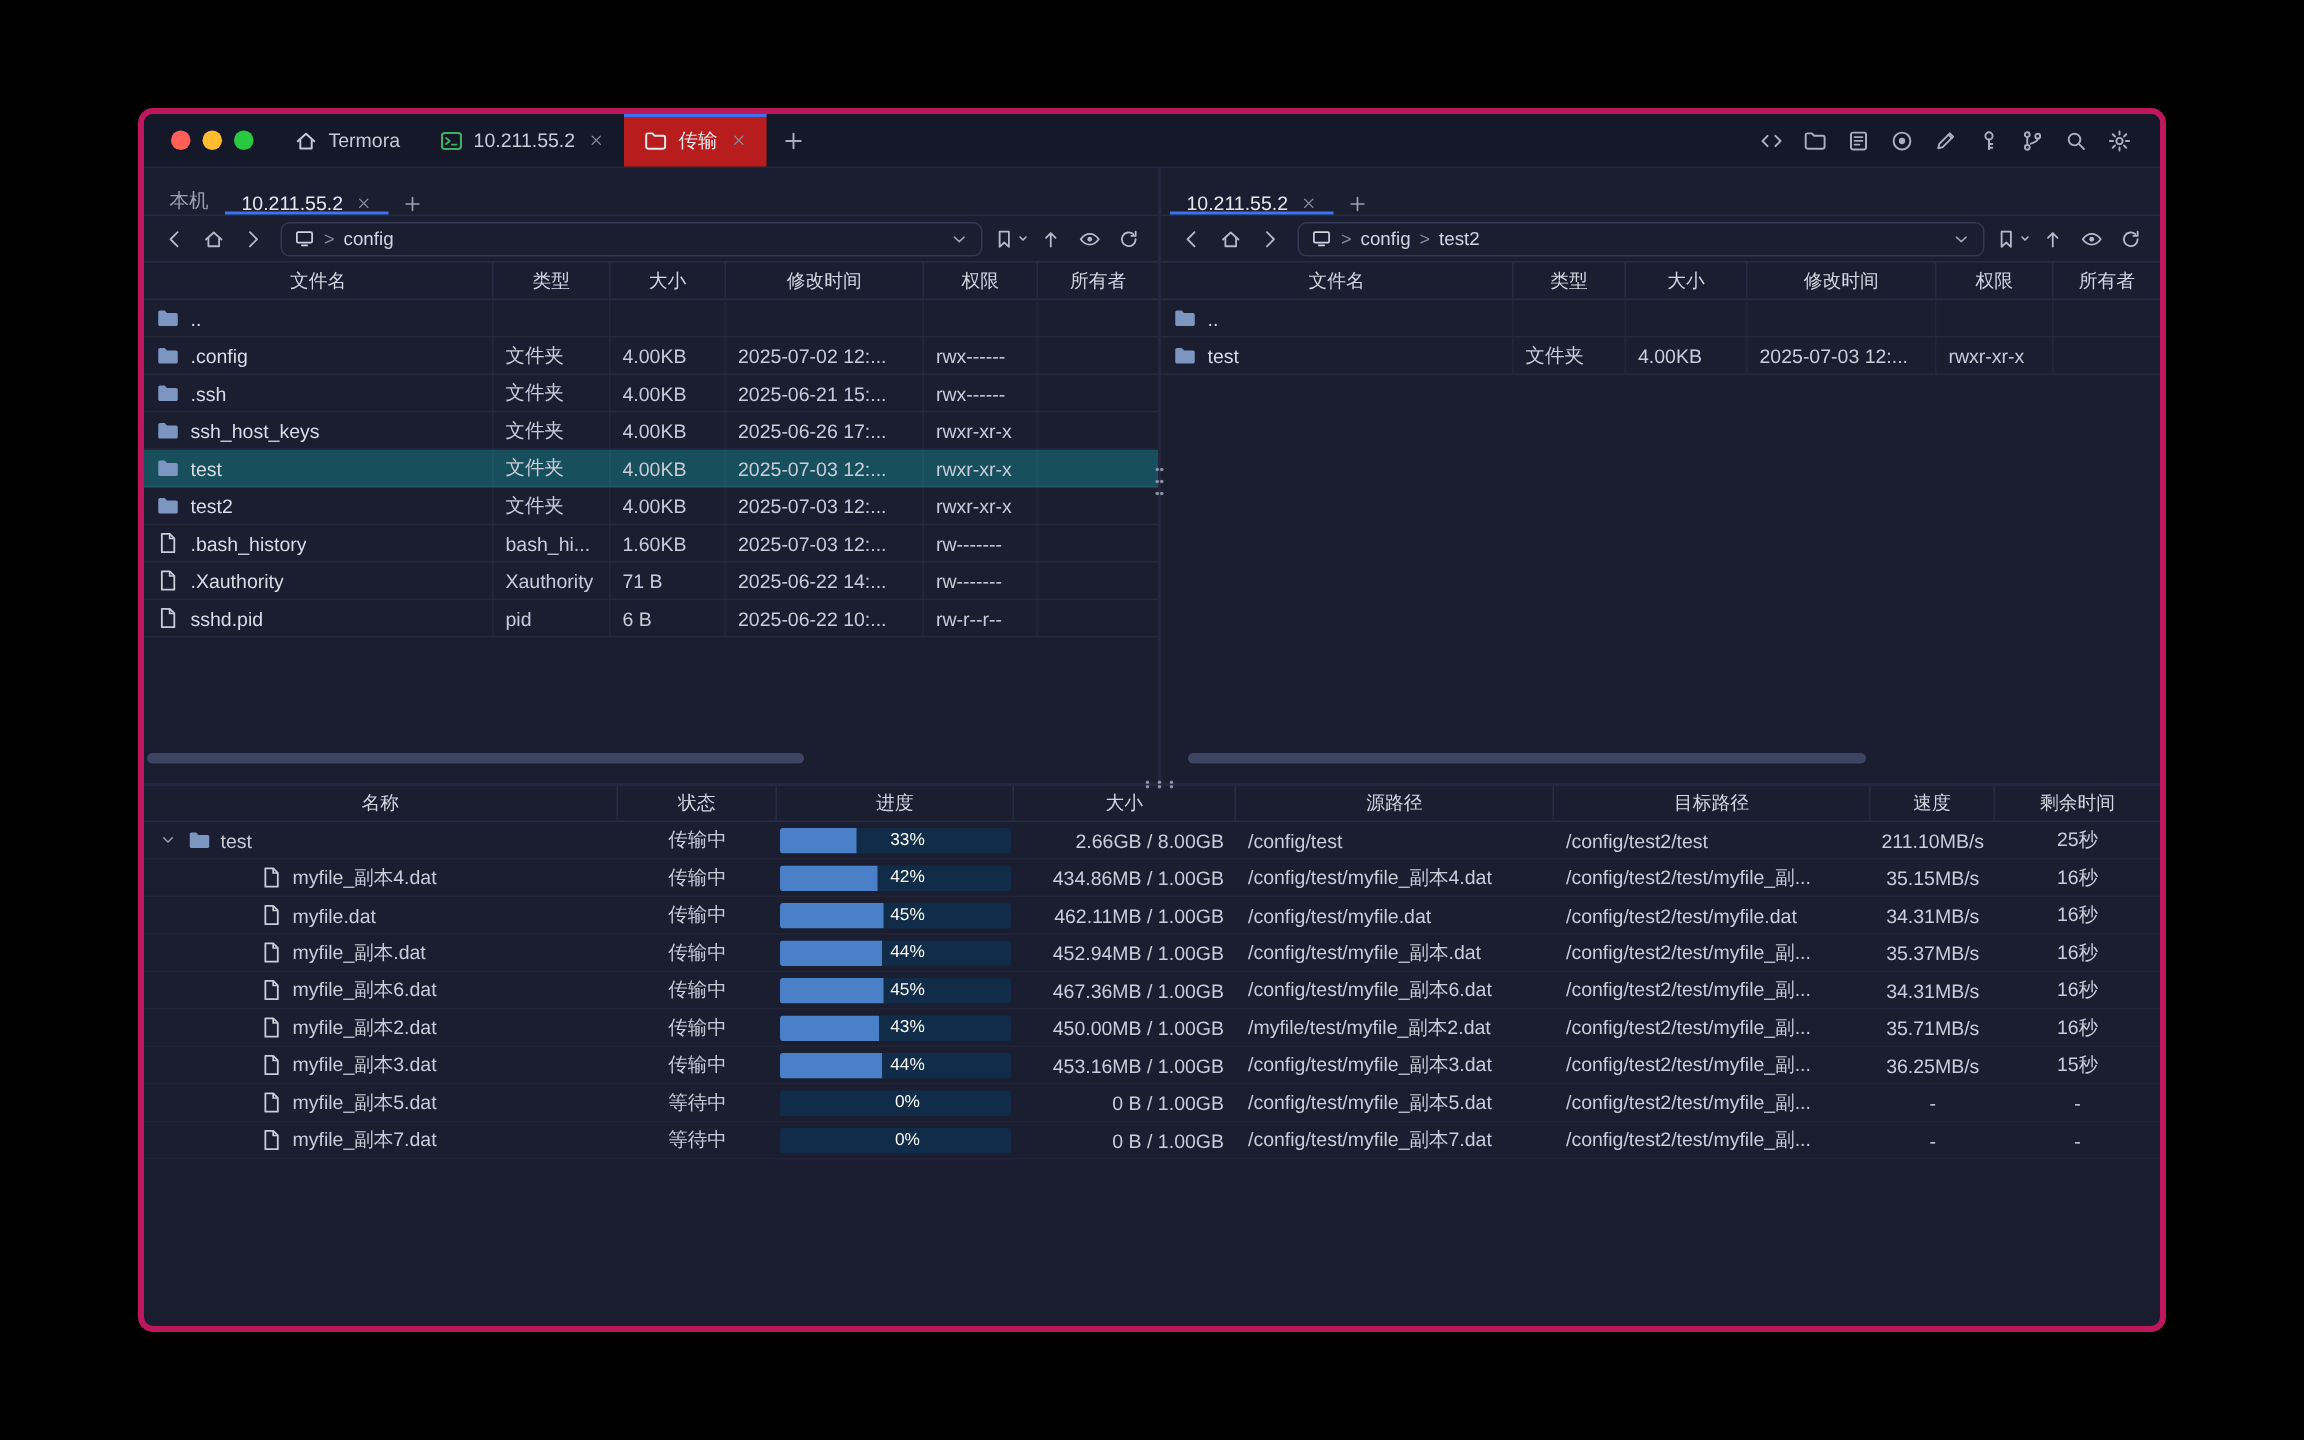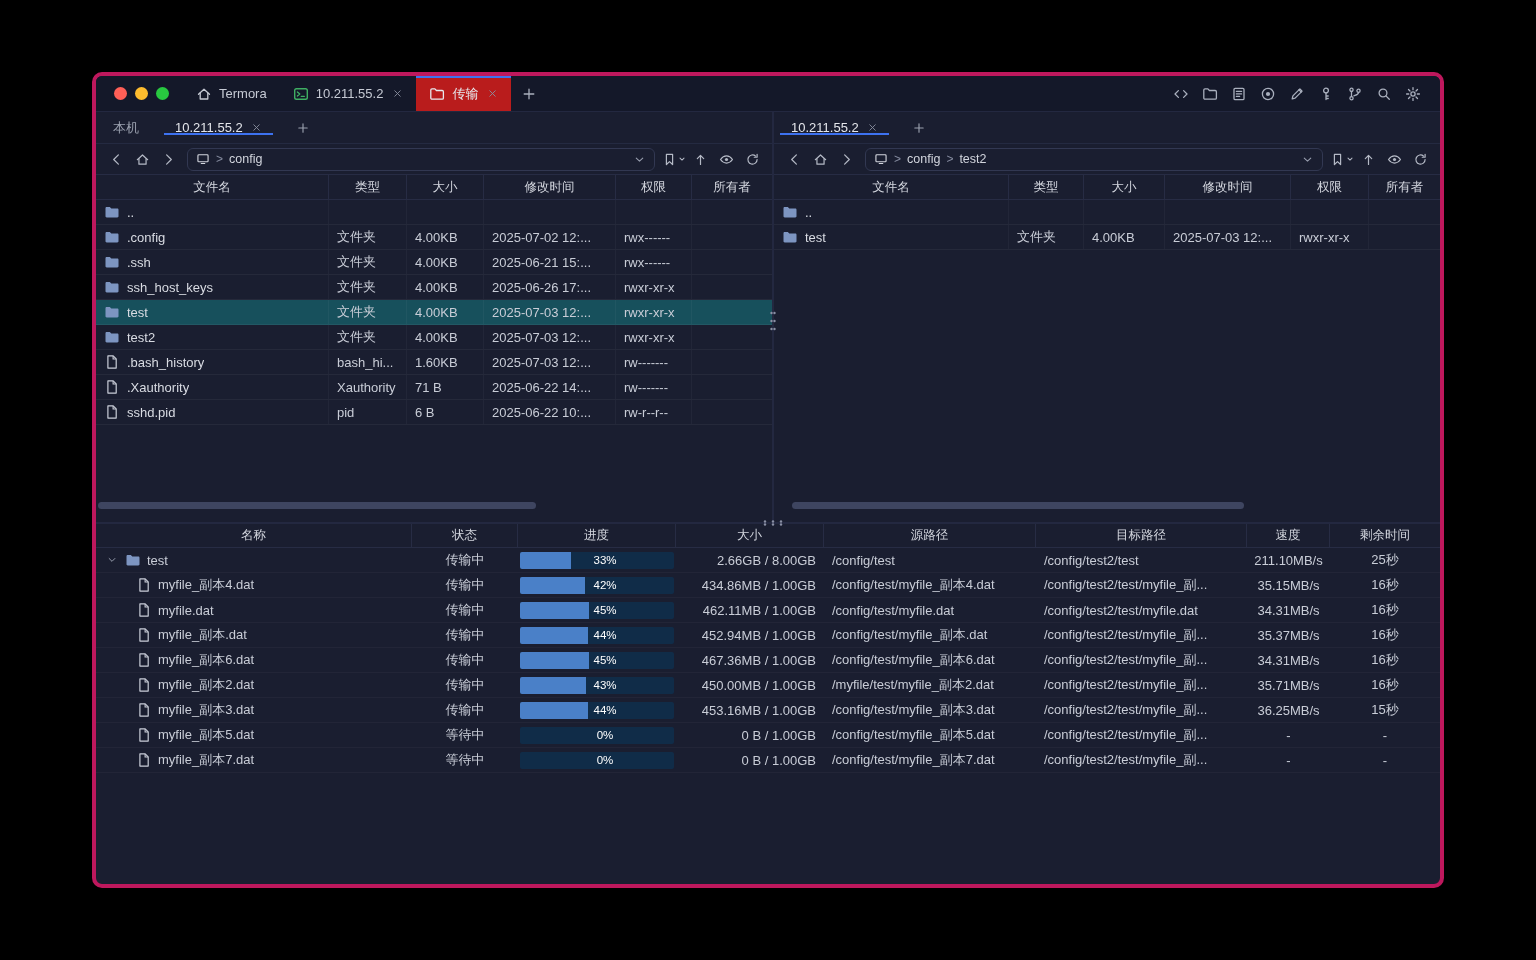--- a/index.html
+++ b/index.html
@@ -37,22 +37,22 @@
   
   .panes { flex: 0 0 410px; display: flex; position: relative; }
   .pane { position: relative; display: flex; flex-direction: column; overflow: hidden; }
   .pane.left { width: 676px; }
   .pane.right { flex: 1; }
   .vdivider { width: 2px; background: #232840; position: relative; }
   .grip { position: absolute; color: #8a90a5; }
   .grip.v { left: -3px; top: 196px; }
   .grip.h { left: 664px; top: -3px; }
   .grip svg { display: block; }
-  .pane-tabs { height: 32px; flex: 0 0 32px; display: flex; align-items: center; padding-left: 6px;
-    border-bottom: 1px solid #242a41; gap: 14px; }
+  .pane-tabs { height: 32px; flex: 0 0 32px; display: flex; align-items: flex-end; padding-left: 6px;
+    border-bottom: 1px solid #242a41; }
   .ptab { display: flex; align-items: center; gap: 6px; padding: 0 11px; color: #9ba1af; font-size: 13px; }
   .ptab.active { color: #e4e6eb; box-shadow: inset 0 -2px 0 #3d72f0; }
   .ptab.plus { padding: 0 9px; }
   .ptab .icon svg { width: 14px; height: 14px; display: block; }
   .toolbar { height: 30px; flex: 0 0 30px; display: flex; align-items: center; gap: 2px; padding: 0 8px; }
   .tbtn { min-width: 24px; height: 24px; display: flex; align-items: center; justify-content: center;
     gap: 1px; border-radius: 5px; color: #b4b9c5; }
   .tbtn svg { width: 15px; height: 15px; display: block; }
   .tbtn .caret svg { width: 8px; height: 8px; }
   .crumb { flex: 1; height: 23px; margin: 0 5px; border: 1px solid #323852; border-radius: 6px;
@@ -85,21 +85,21 @@
   .transfer { flex: 1; display: flex; flex-direction: column; overflow: hidden; border-radius: 11px; }
   .thead { flex: 0 0 24px; display: grid; grid-template-columns: var(--tcols);
     border-bottom: 1px solid #272c44; }
   .trow { display: grid; grid-template-columns: var(--tcols); height: 25px; align-items: center;
     border-bottom: 1px solid rgba(255,255,255,.035); }
   .tcell { height: 100%; display: flex; align-items: center; padding: 0 8px;
     white-space: nowrap; overflow: hidden; color: #c9cdd7; }
   .tcell.center { justify-content: center; }
   .tcell.right { justify-content: flex-end; }
   .tname { gap: 6px; }
-  .tname.lvl1 { padding-left: 40px; }
+  .tname.lvl1 { padding-left: 40px; margin-left: 37px; }
   .tname .tree { width: 15px; display: flex; justify-content: center; color: #9aa0b0; }
   .tname .tree svg { width: 12px; height: 12px; }
   .tname .icon, .tname .icon svg { width: 16px; height: 16px; display: block; flex: 0 0 16px; }
   .pcell { padding: 0 2px; }
   .pwrap { position: relative; width: 100%; height: 17px; background: #102c48; border-radius: 2px; overflow: hidden; }
   .pfill { position: absolute; left: 0; top: 0; bottom: 0; background: #4a80c8; }
   .ptext { position: absolute; inset: 0; display: flex; align-items: center; justify-content: center;
     font-size: 11.5px; color: #fff; padding-left: 16px; }
 </style>
 </head>

